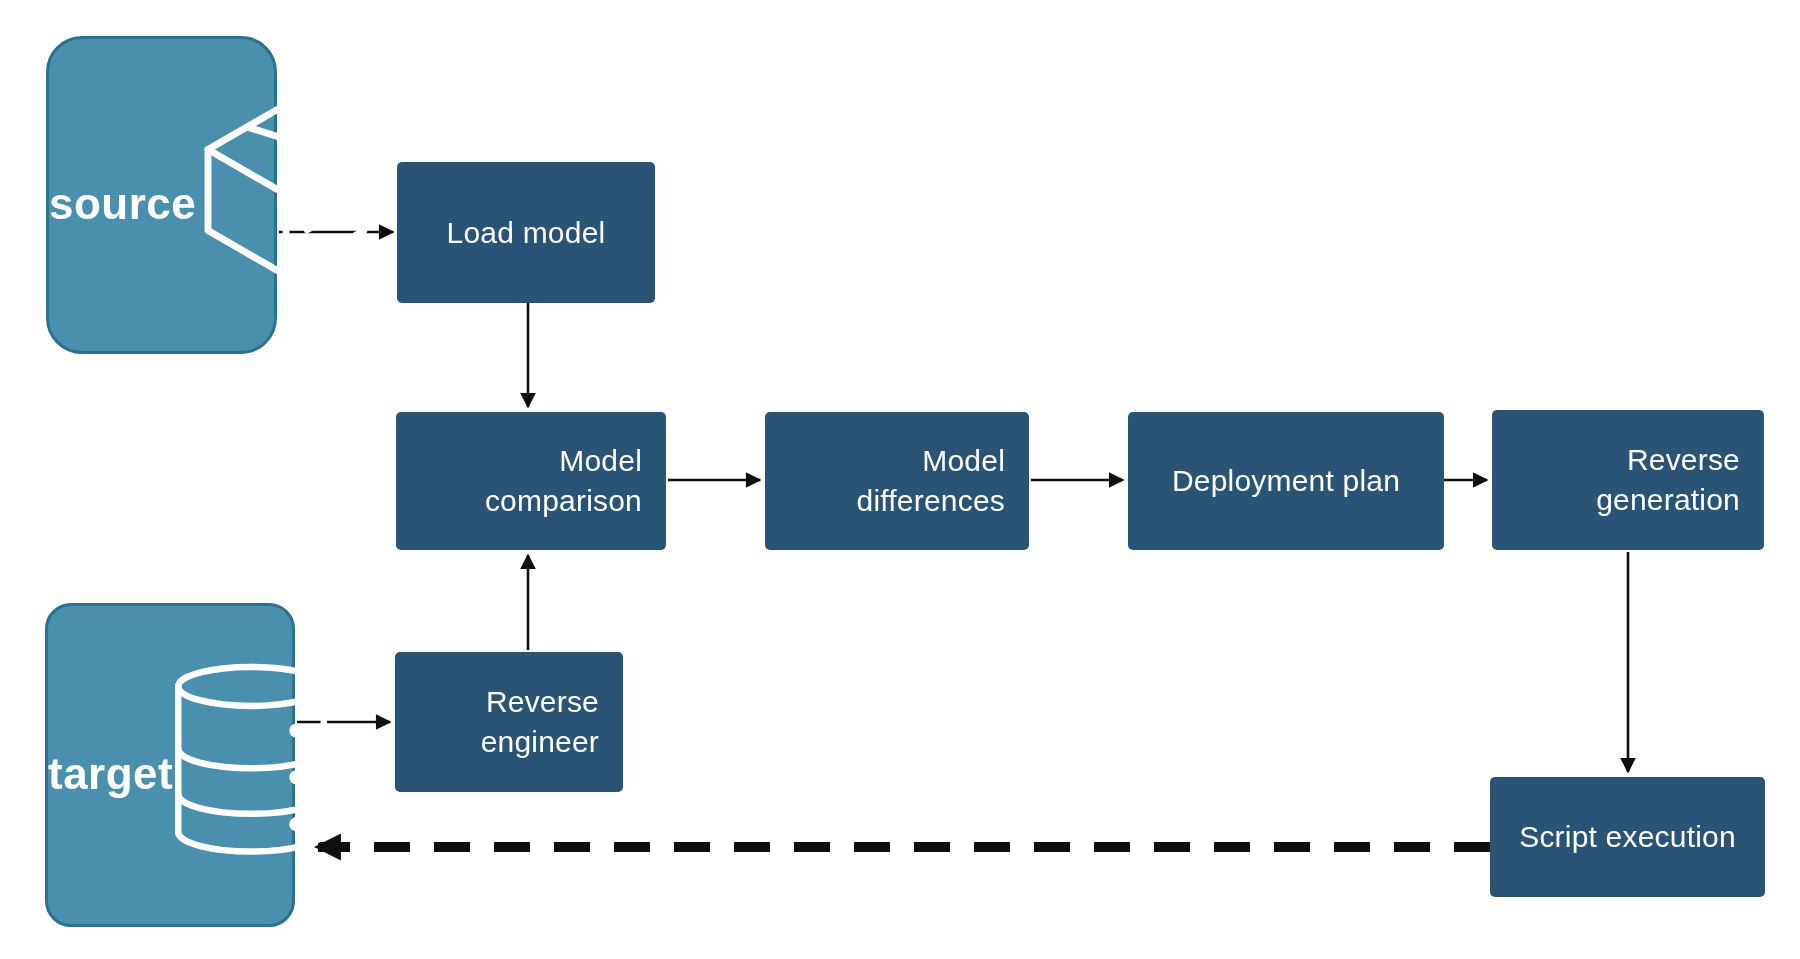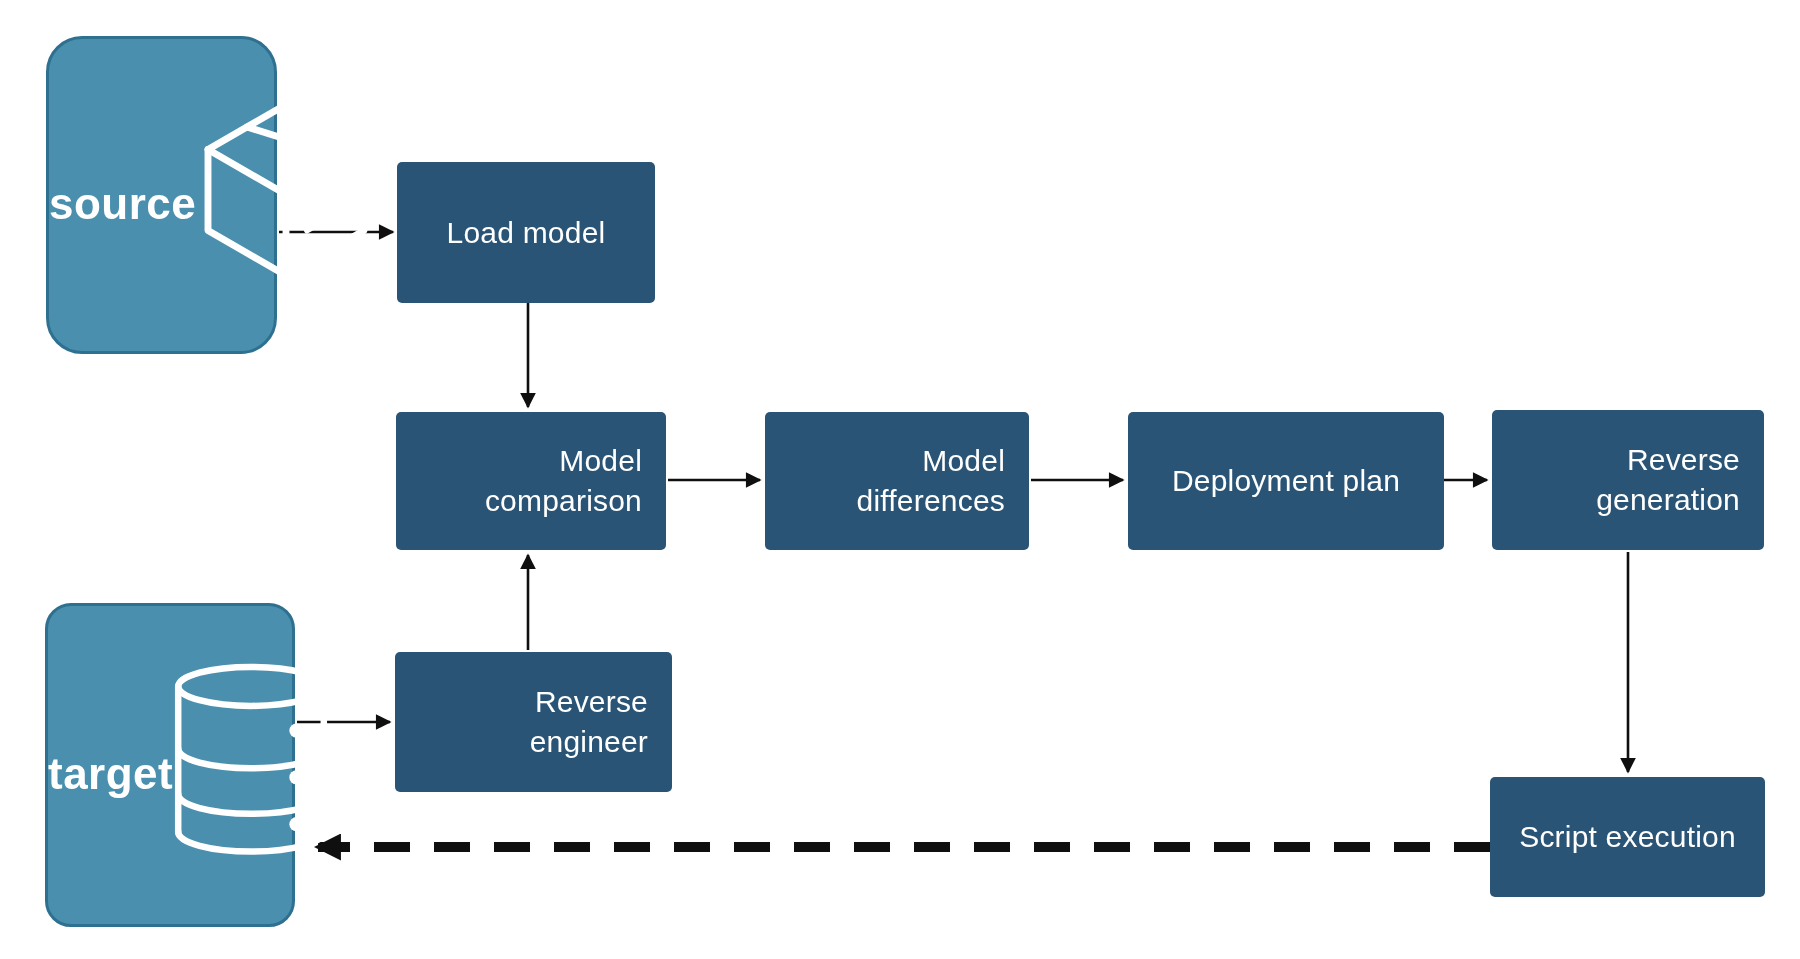--- a/index.html
+++ b/index.html
@@ -44,21 +44,21 @@
     text-align: right;
     padding: 0 24px;
     box-sizing: border-box;
     letter-spacing: 0.2px;
   }
   .n-load        { left:397px;  top:162px; width:258px; height:141px; }
   .n-comparison  { left:396px;  top:412px; width:270px; height:138px; }
   .n-differences { left:765px;  top:412px; width:264px; height:138px; }
   .n-deployment  { left:1128px; top:412px; width:316px; height:138px; }
   .n-generation  { left:1492px; top:410px; width:272px; height:140px; }
-  .n-reverse     { left:395px;  top:652px; width:277px; height:140px; }
+  .n-reverse     { left:395px;  top:652px; width:228px; height:140px; }
   .n-execution   { left:1490px; top:777px; width:275px; height:120px; }
   
   .container-box {
     position: absolute;
     background: var(--container-fill, #4a90ae);
     border: 3px solid var(--container-border, #2e708f);
     border-radius: 36px;
     box-sizing: border-box;
     display: flex;
     flex-direction: row;

